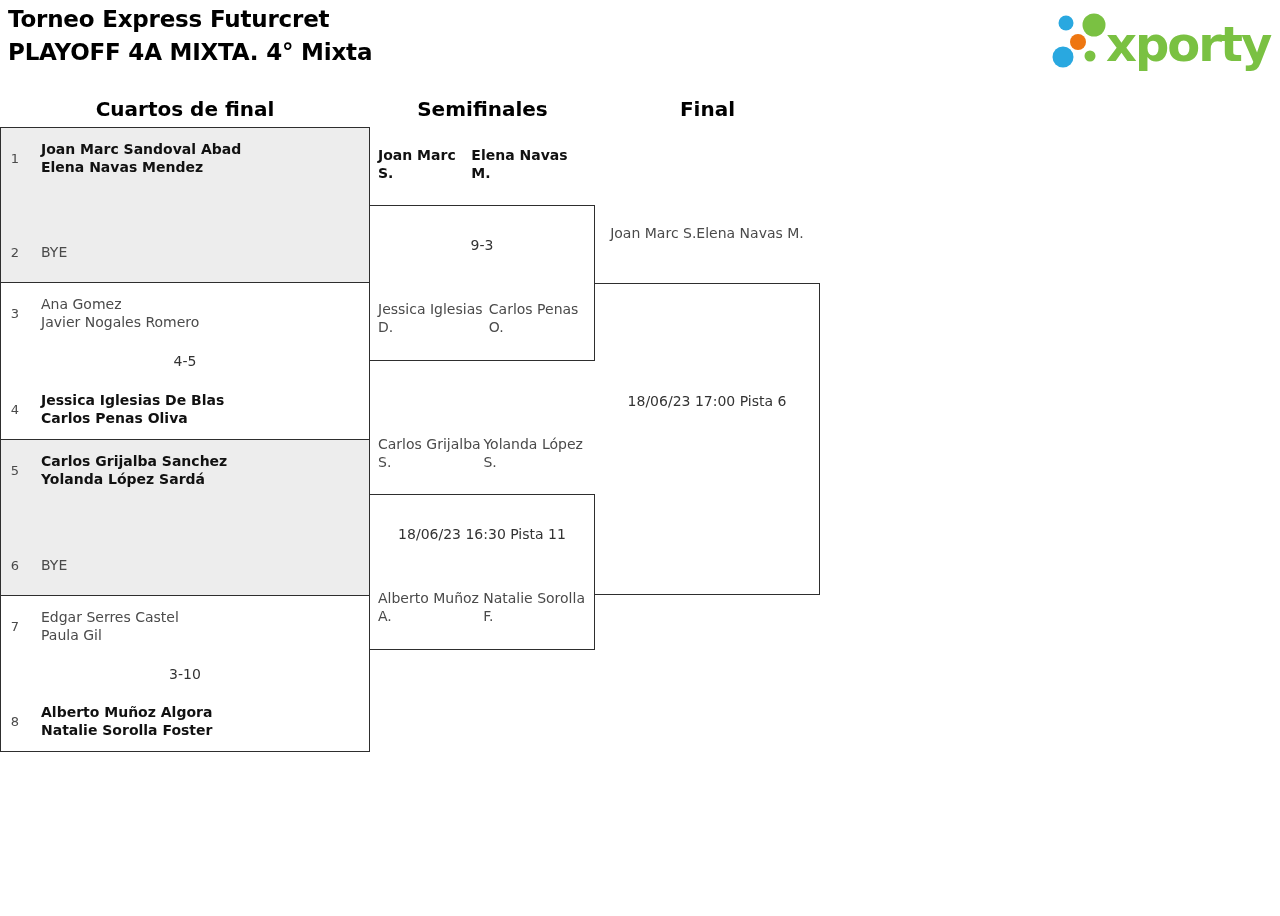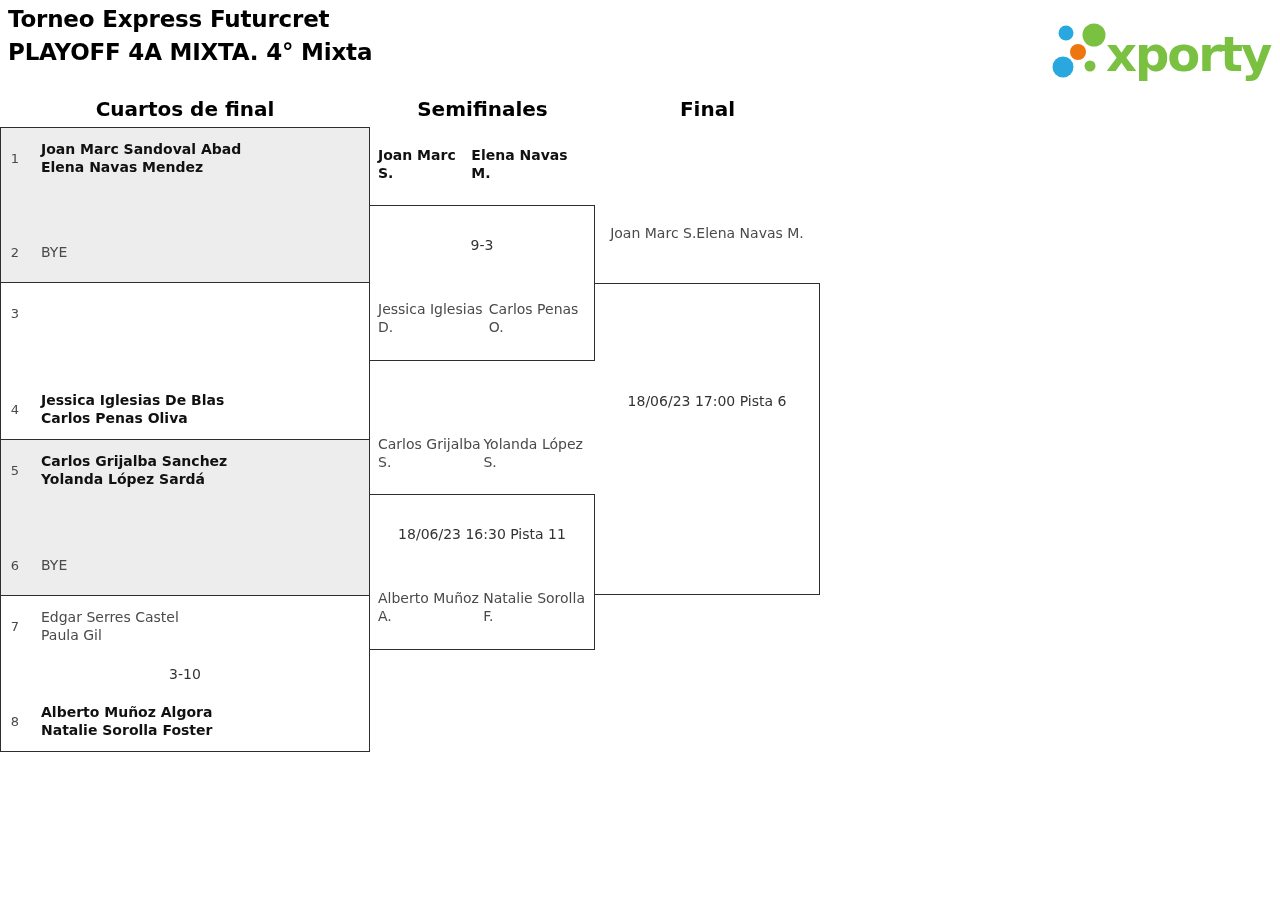--- a/index.html
+++ b/index.html
@@ -15,21 +15,21 @@
     padding-left:35px;
   }
 
   
   .title-block{
     position:absolute;left:8px;top:3px;
     font-size:23px;font-weight:700;color:#000;
     line-height:33px;letter-spacing:-0.2px;
   }
   .logo{
-    position:absolute;left:1048px;top:16px;
+    position:absolute;left:1048px;top:6px;
     width:228px;height:68px;
   }
   .logo svg{display:block;}
 
   
   .round-header{
     position:absolute;top:97px;height:20px;
     text-align:center;
     font-size:20px;font-weight:700;color:#000;
   }
@@ -126,21 +126,26 @@
       <div class="names">
         <div>BYE</div>
         <div></div>
       </div>
     </div>
   </div>
 
   <div class="match" style="top:282px;height:158px;">
     <div class="qf-entry top">
       <div class="seed">3</div>
-    </div>
+      <div class="names">
+        <div>Ana Gomez</div>
+        <div>Javier Nogales Romero</div>
+      </div>
+    </div>
+    <div class="match-score">4-5</div>
     <div class="qf-entry bottom">
       <div class="seed">4</div>
       <div class="names winner">
         <div>Jessica Iglesias De Blas</div>
         <div>Carlos Penas Oliva</div>
       </div>
     </div>
   </div>
 
   <div class="match bye" style="top:439px;height:157px;">

